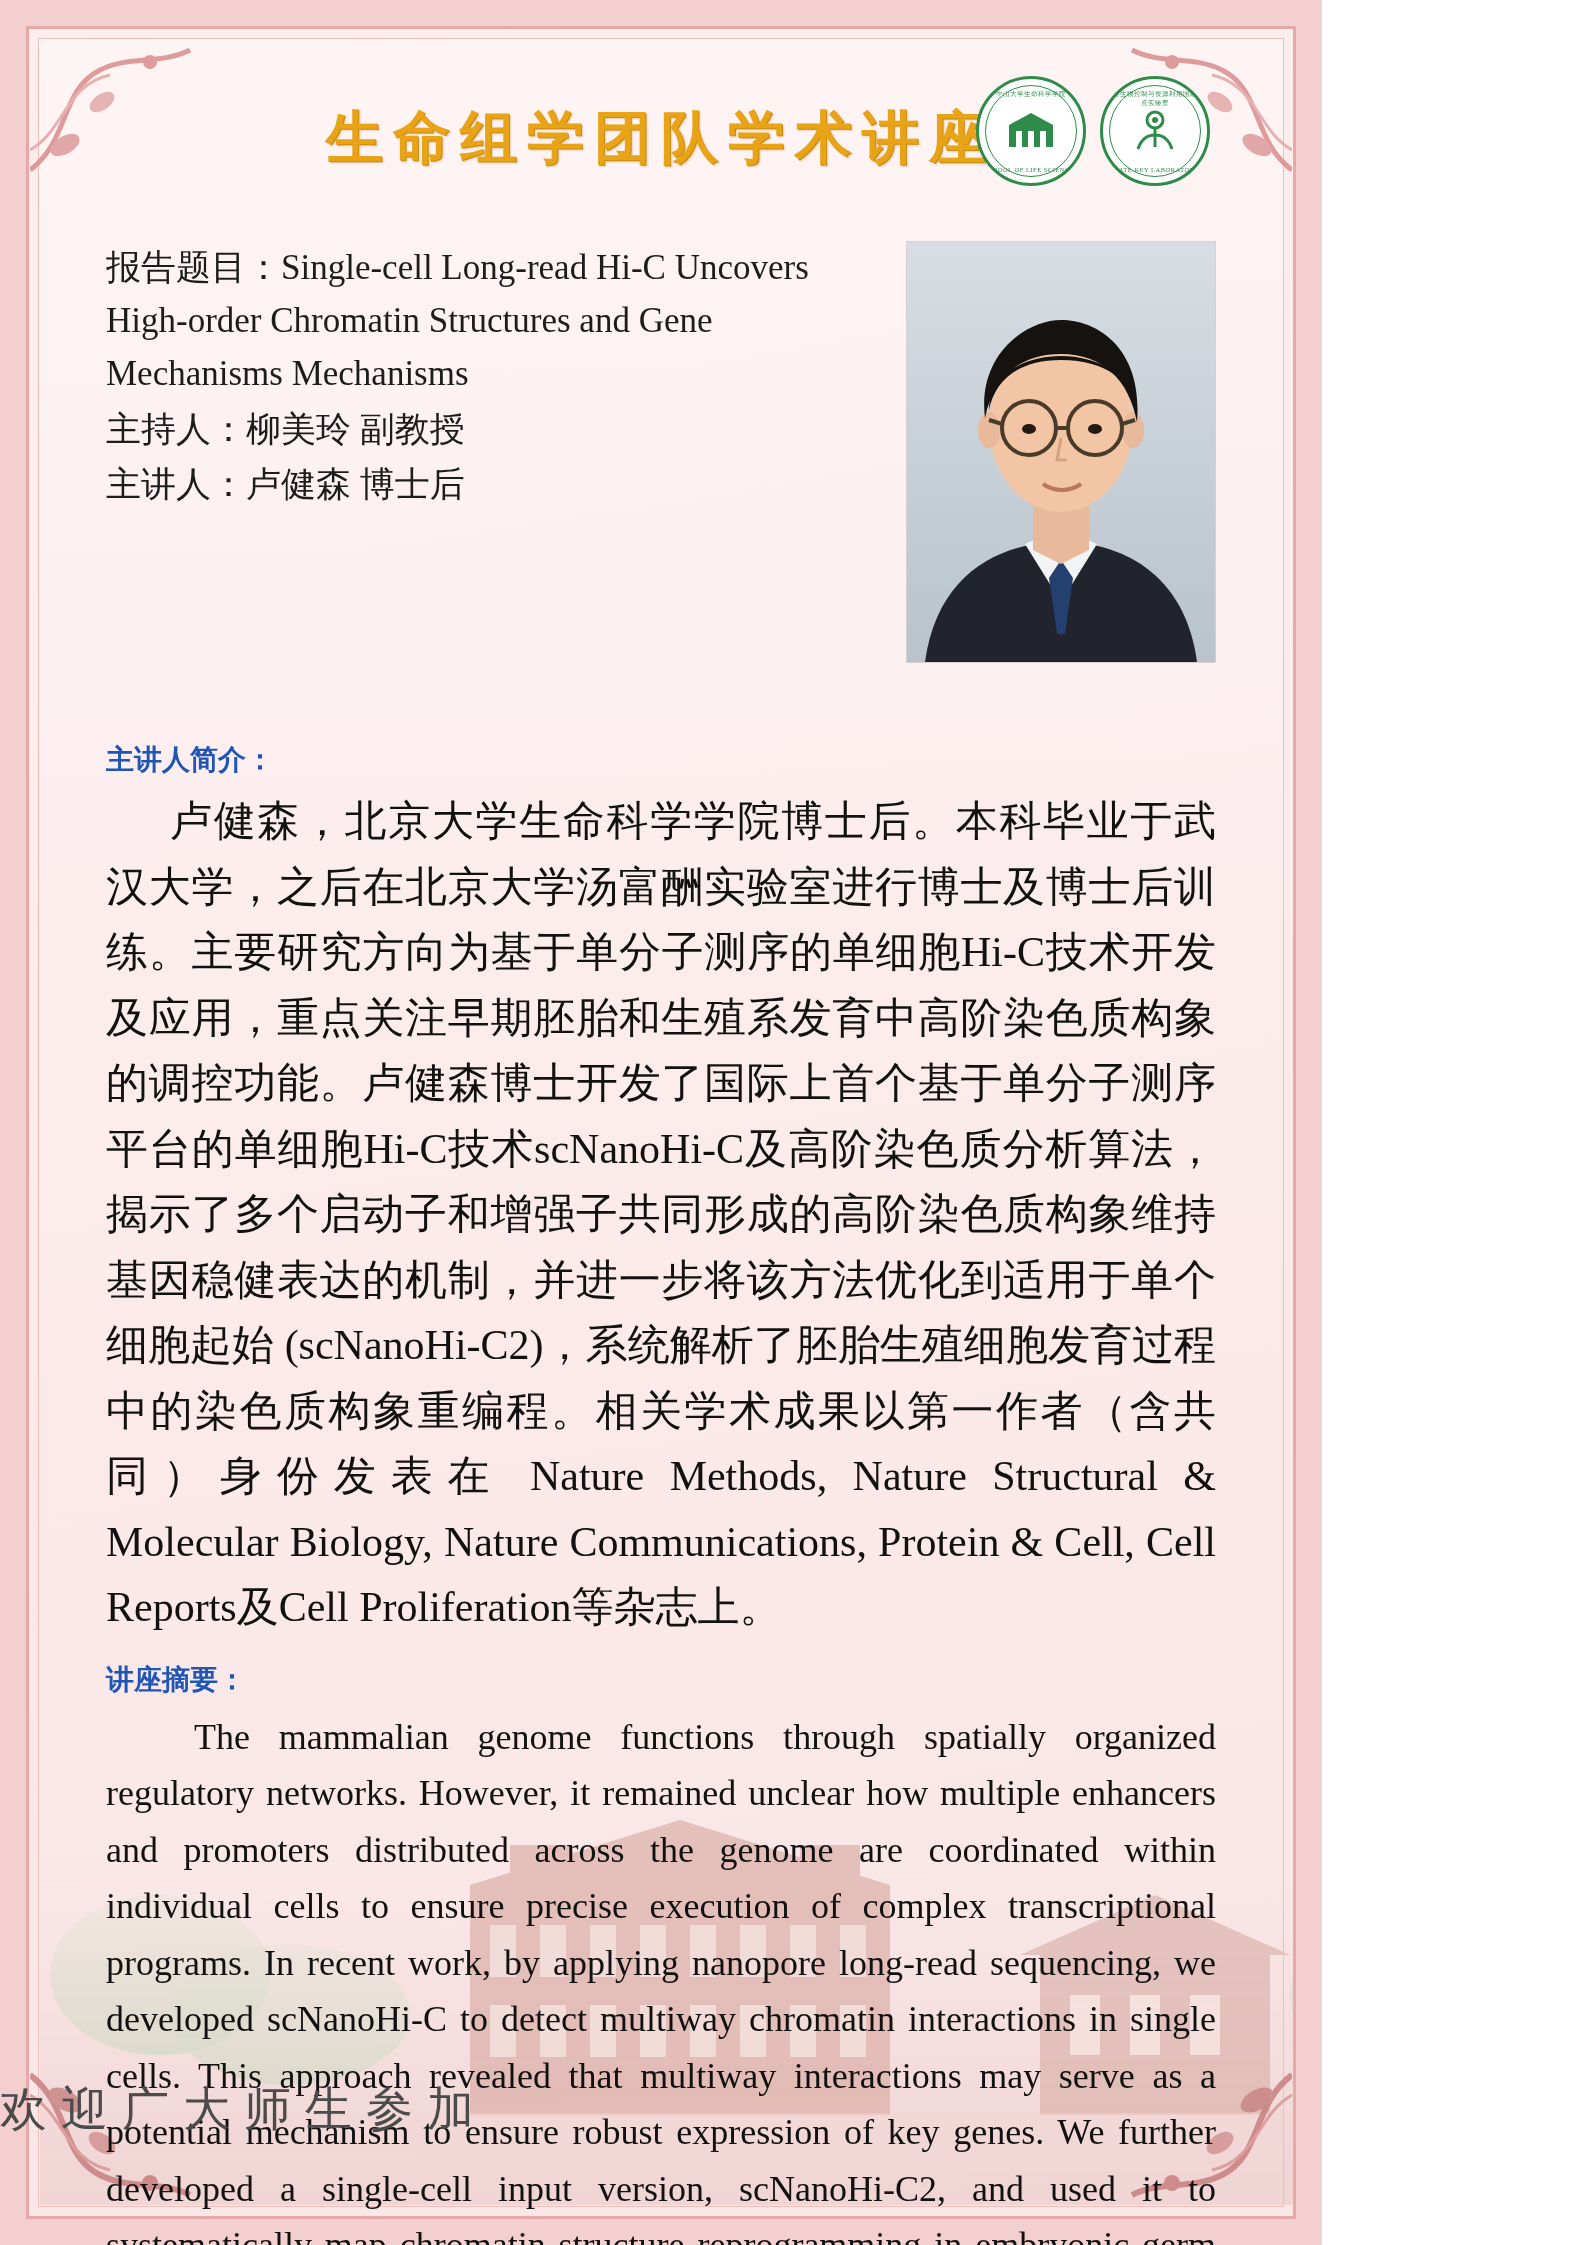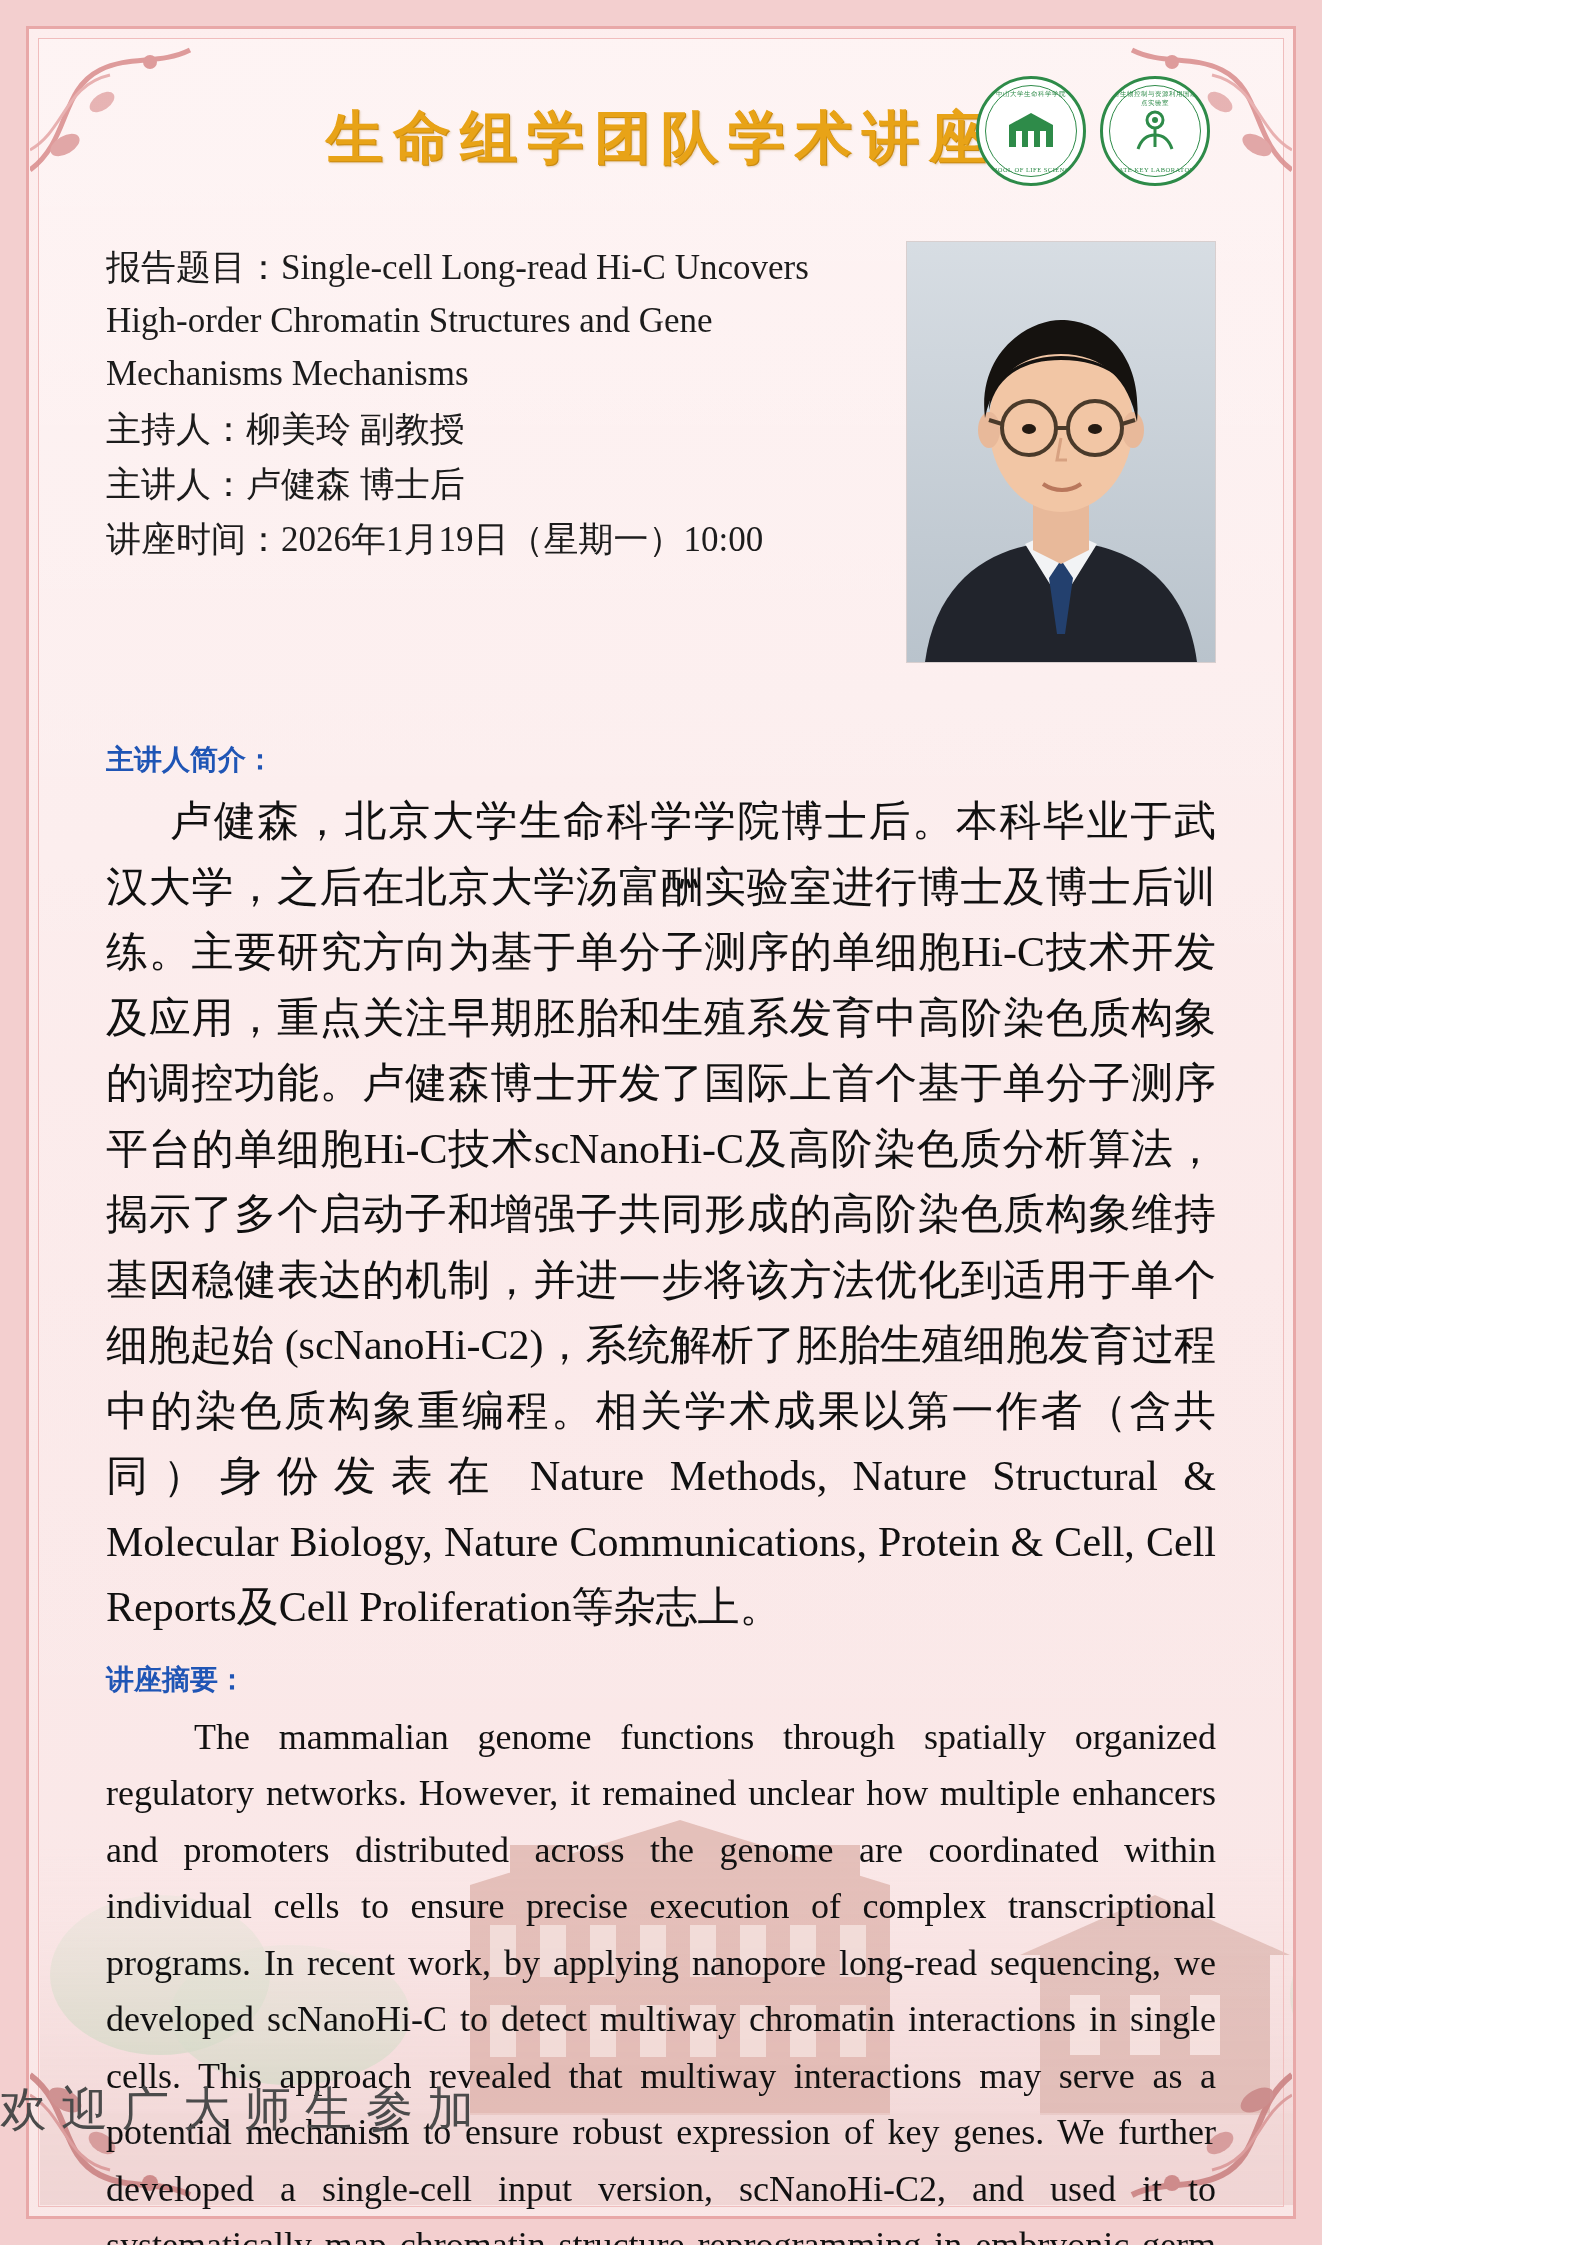--- a/index.html
+++ b/index.html
@@ -354,23 +354,20 @@
       <div class="info-lines">
         <div class="info-line">
           <span class="info-label">报告题目：</span><span class="talk-title">Single-cell Long-read Hi-C Uncovers High-order Chromatin Structures and Gene Mechanisms Mechanisms</span>
         </div>
         <div class="info-line">
           <span class="info-label">主持人：</span><span>柳美玲 副教授</span>
         </div>
         <div class="info-line">
           <span class="info-label">主讲人：</span><span>卢健森 博士后</span>
         </div>
-        <div class="info-line">
-          <span class="info-label">讲座时间：</span><span>2026年1月19日（星期一）10:00</span>
-        </div>
       </div>
     </div>
 
     <div class="section-head">
       <span>主讲人简介</span><span class="colon">：</span>
     </div>
     <div class="body-text">卢健森，北京大学生命科学学院博士后。本科毕业于武汉大学，之后在北京大学汤富酬实验室进行博士及博士后训练。主要研究方向为基于单分子测序的单细胞Hi-C技术开发及应用，重点关注早期胚胎和生殖系发育中高阶染色质构象的调控功能。卢健森博士开发了国际上首个基于单分子测序平台的单细胞Hi-C技术scNanoHi-C及高阶染色质分析算法，揭示了多个启动子和增强子共同形成的高阶染色质构象维持基因稳健表达的机制，并进一步将该方法优化到适用于单个细胞起始 (scNanoHi-C2)，系统解析了胚胎生殖细胞发育过程中的染色质构象重编程。相关学术成果以第一作者（含共同）身份发表在 Nature Methods, Nature Structural &amp; Molecular Biology, Nature Communications, Protein &amp; Cell, Cell Reports及Cell Proliferation等杂志上。</div>
 
     <div class="section-head">
       <span>讲座摘要</span><span class="colon">：</span>

